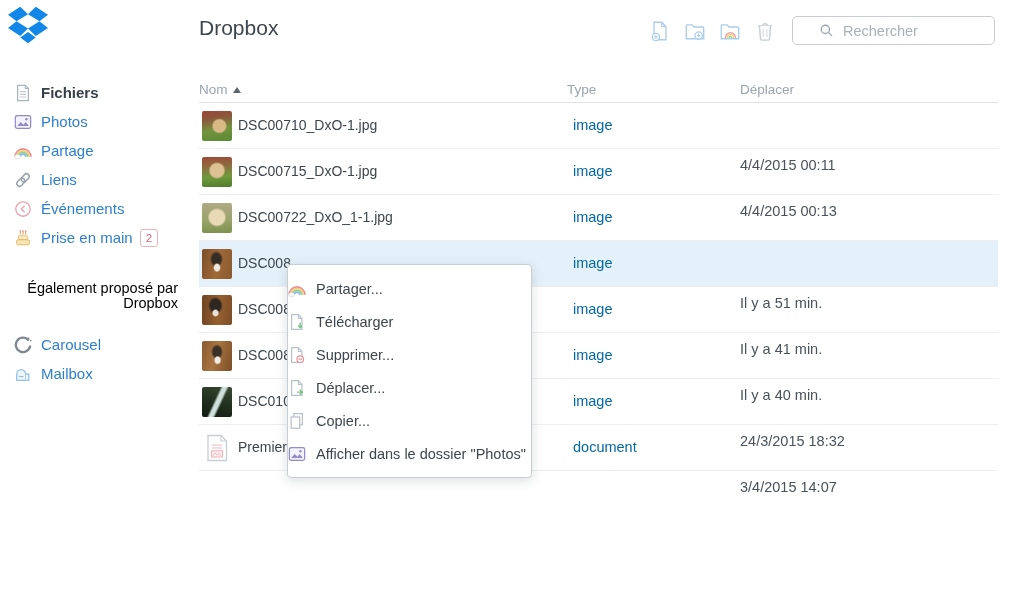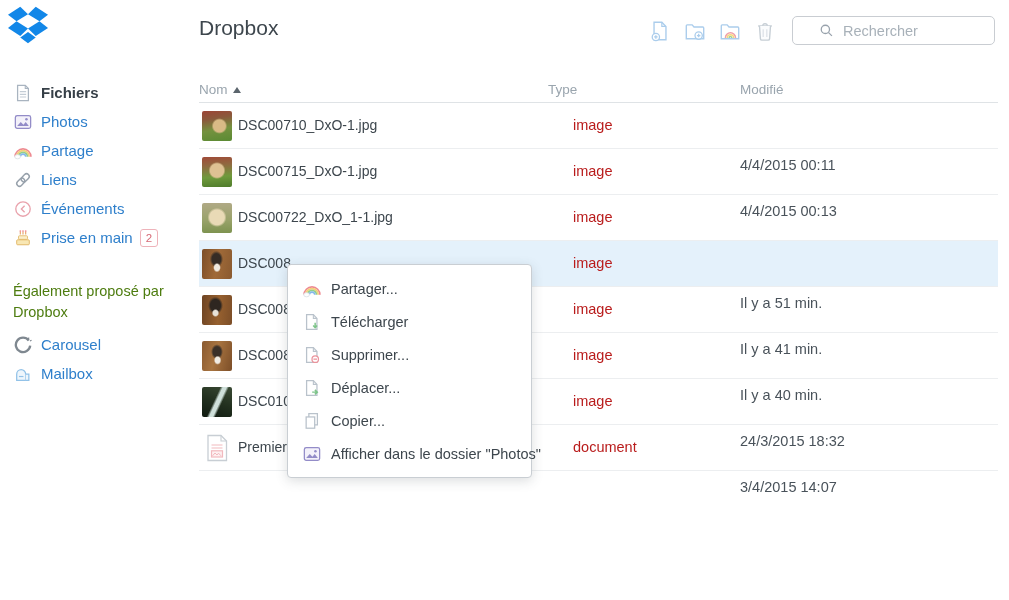--- a/index.html
+++ b/index.html
@@ -12,21 +12,21 @@
   .nav{position:absolute;left:0;top:78px;width:199px;}
   .promo{position:absolute;left:0;top:330px;width:199px;}
   .nav-item{display:flex;align-items:center;height:29px;padding-left:14px;
             font-size:15px;color:#2e7fcb;cursor:pointer;white-space:nowrap;}
   .nav-item .ic{width:18px;height:18px;margin-right:9px;flex:none;}
   .nav-item.active{color:#363f47;font-weight:bold;}
   .badge{display:inline-block;margin-left:7px;border:1px solid #eeb3ba;color:#d66a76;
          background:#fff;border-radius:3px;font-size:11.5px;font-weight:normal;
          padding:0 5px;line-height:16px;}
   .promo-header{position:absolute;left:13px;top:281px;width:165px;font-size:14.5px;
-                color:#4d7c0f;line-height:21px;}
+                color:#000000;line-height:15px;text-align:right;}
   
   .page-title{position:absolute;left:199px;top:16px;font-size:21px;color:#3d464d;}
   .toolbar{position:absolute;left:649px;top:20px;display:flex;}
   .tool-btn{width:22px;height:22px;margin-right:13px;cursor:pointer;}
   .search{position:absolute;left:792px;top:16px;width:203px;height:29px;box-sizing:border-box;
           border:1px solid #c9cdd2;border-radius:5px;display:flex;align-items:center;padding:0 26px;background:#fff;}
   .search .ic{width:15px;height:15px;margin-right:7px;flex:none;}
   .search input{border:none;outline:none;flex:1;min-width:0;font-size:14.5px;
                 font-family:inherit;color:#3d464d;background:transparent;}
   .search input::placeholder{color:#a8b1b9;opacity:1;}
@@ -54,27 +54,27 @@
                  linear-gradient(100deg,#7c4e28 0%,#a06a38 50%,#8a5a30 100%);}
   .thumb-person2{background:radial-gradient(ellipse at 45% 60%,#e8e2d8 0 10%,rgba(0,0,0,0) 16%),
                  radial-gradient(ellipse at 45% 35%,#2e2620 0 22%,rgba(0,0,0,0) 32%),
                  linear-gradient(95deg,#6e4423 0%,#96602f 55%,#7c4e28 100%);}
   .thumb-person3{background:radial-gradient(ellipse at 52% 64%,#f0ece4 0 11%,rgba(0,0,0,0) 17%),
                  radial-gradient(ellipse at 50% 36%,#3a3028 0 19%,rgba(0,0,0,0) 28%),
                  linear-gradient(105deg,#8a5a30 0%,#a87440 45%,#7c4e28 100%);}
   .thumb-waterfall{background:linear-gradient(115deg,rgba(0,0,0,0) 42%,#cfe0da 48% 56%,rgba(0,0,0,0) 62%),
                    linear-gradient(200deg,#3a4a34 0%,#22301f 50%,#101a10 100%);}
   .fname{position:absolute;left:39px;top:14px;font-size:14px;color:#3d464d;white-space:nowrap;}
-  .ftype{position:absolute;left:374px;top:14px;font-size:14.5px;color:#b91c1c;}
+  .ftype{position:absolute;left:374px;top:14px;font-size:14.5px;color:#0369a1;}
   .fmod{position:absolute;left:541px;top:14px;font-size:14.5px;color:#49525a;margin-top:40px;}
   
   .context-menu{position:absolute;left:287px;top:264px;width:243px;background:#fff;
                 border:1px solid #c9ced3;border-radius:4px;padding:7px 0;
                 box-shadow:0 3px 12px rgba(60,70,80,.18);z-index:10;}
-  .menu-item{display:flex;align-items:center;height:33px;padding-left:15px;
+  .menu-item{display:flex;align-items:center;height:33px;
              font-size:14.5px;color:#3d464d;cursor:pointer;white-space:nowrap;}
   .menu-item .ic{width:18px;height:18px;margin-right:10px;flex:none;}
 </style>
 </head>
 <body>
 
 <svg width="0" height="0" style="position:absolute">
   <defs>
     <symbol id="i-logo" viewBox="0 0 88 80">
       <g fill="#1287e8">
@@ -279,22 +279,22 @@
 <div class="search">
   <svg class="ic">
       <use href="#i-search" xlink:href="#i-search"></use>
     </svg>
   <input type="text" placeholder="Rechercher" style="">
 </div>
 
 <div class="col-head" style="left:199px">
   <span>Nom</span><span class="sort-arrow"></span>
 </div>
-<div class="col-head" style="left:548px">Type</div>
-<div class="col-head" style="left:740px">Modifié</div>
+<div class="col-head" style="left:567px">Type</div>
+<div class="col-head" style="left:740px">Déplacer</div>
 <div class="header-line"></div>
 
 <div class="rows">
   <div class="row">
       <div class="thumb thumb-dog1">
         
       </div>
       <span class="fname">DSC00710_DxO-1.jpg</span>
       <span class="ftype">image</span>
       <span class="fmod">4/4/2015 00:11</span>

